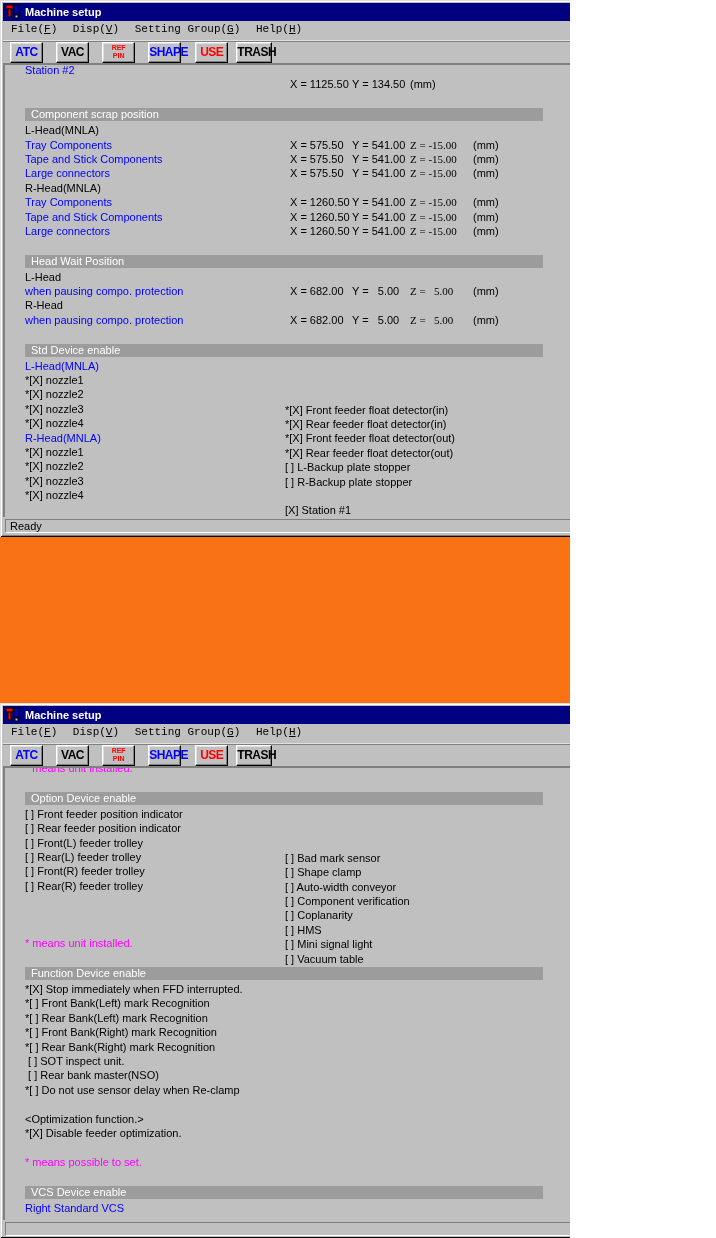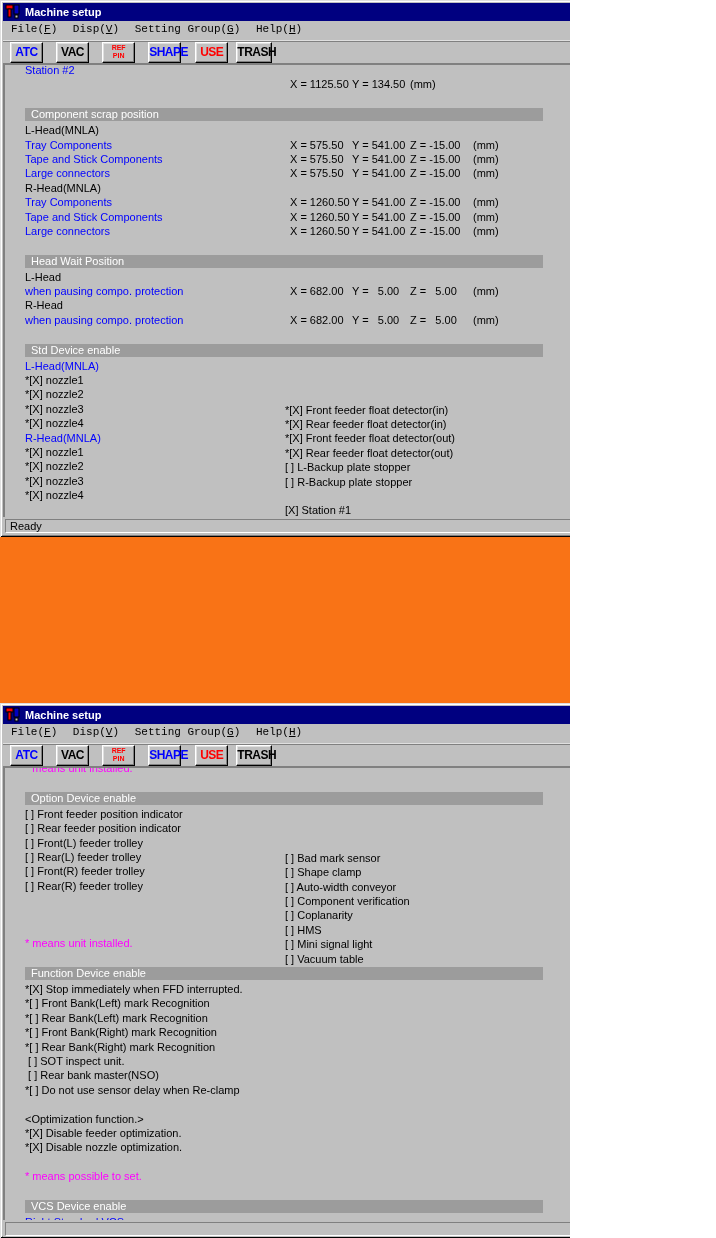--- a/index.html
+++ b/index.html
@@ -34,21 +34,21 @@
   .tb.wide{width:34px;}
   
   .content{position:absolute;left:3px;top:63px;width:710px;height:454px;background:#c0c0c0;
            border:2px solid;border-color:#808080 #fff #fff #808080;overflow:hidden;}
   .rows{position:absolute;left:0;top:0;right:16px;bottom:0;overflow:hidden;}
   .row{position:relative;height:14.4px;}
   .lbl{position:absolute;left:20px;top:1px;white-space:pre;}
   .rcol{position:absolute;left:280px;top:1px;white-space:pre;margin-top:44px;}
   .coords{position:absolute;left:285px;top:1px;white-space:pre;}
   .cx{display:inline-block;width:62px;}.cy{display:inline-block;width:58px;}
-  .cz{display:inline-block;width:63px;}.cu{display:inline-block;}
+  .cz{display:inline-block;width:63px;font-family:Liberation Serif, serif;}.cu{display:inline-block;}
   .r-header{height:17px;}
   .r-header>.lbl{background:#9c9c9c;color:#fff;width:512px;height:13px;line-height:13px;
                  padding-left:6px;top:2px;}
   .lb>.lbl{color:#0000ff;}
   .rb>.rcol{color:#0000ff;}
   .r-note>.lbl{color:#ff00ff;}
   .clip1{margin-top:-2px;}
   .clip2{margin-top:-7px;}
   
   .scrollbar{position:absolute;top:0;right:0;width:16px;bottom:0;background-color:#c0c0c0;
@@ -465,25 +465,20 @@
           <div class="row r-text">
           <span class="lbl">&lt;Optimization function.&gt;</span>
           <span class="coords"></span>
 
         </div>
           <div class="row r-text">
           <span class="lbl">*[X] Disable feeder optimization.</span>
           <span class="coords"></span>
 
         </div>
-          <div class="row r-text">
-          <span class="lbl">*[X] Disable nozzle optimization.</span>
-          <span class="coords"></span>
-
-        </div>
           <div class="row r-blank">
 
           <span class="coords"></span>
 
         </div>
           <div class="row r-note">
           <span class="lbl">* means possible to set.</span>
           <span class="coords"></span>
 
         </div>

